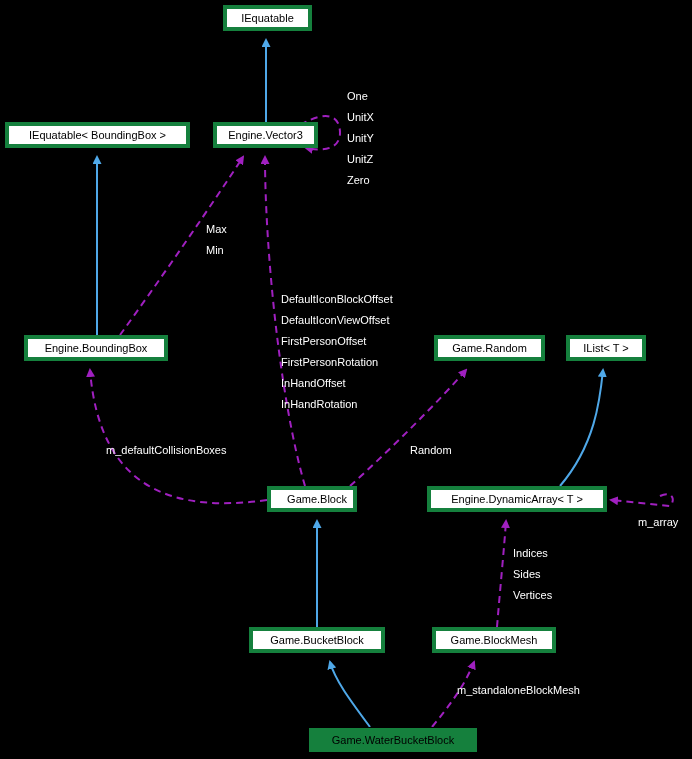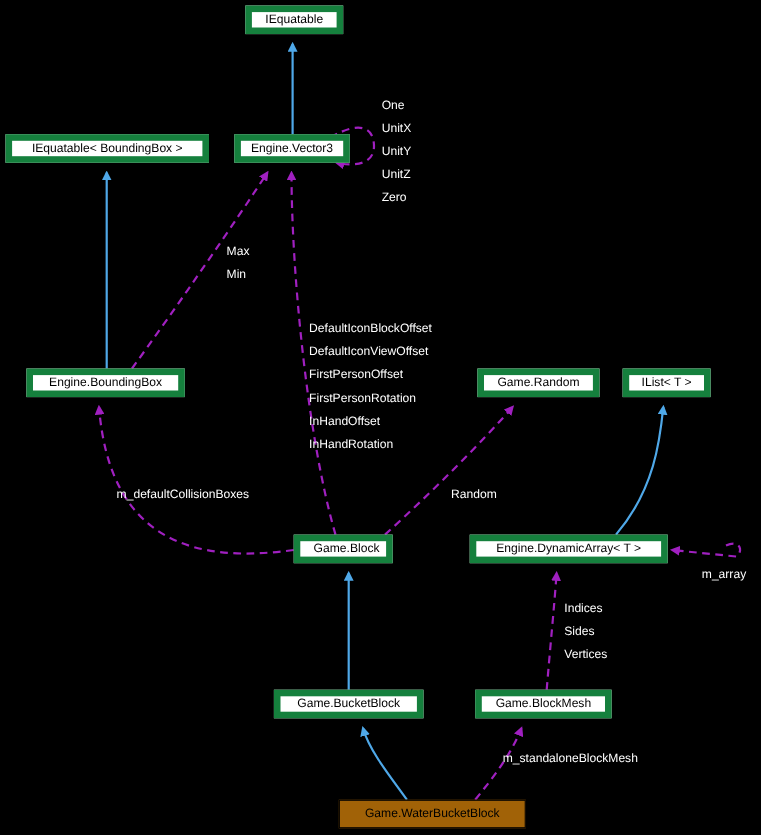--- a/index.html
+++ b/index.html
@@ -20,32 +20,32 @@
     left: 0;
     top: 0;
     width: 692px;
     height: 759px;
     pointer-events: none;
   }
   .node {
     position: absolute;
     box-sizing: border-box;
     background: #ffffff;
-    border: 6px solid #15803d;
+    border: 4px solid #15803d;
     color: #000000;
     font-size: 11px;
     line-height: 1;
     display: flex;
     align-items: center;
     justify-content: center;
     white-space: nowrap;
     padding: 0 6px;
   }
   .node.highlight {
-    background: #a16207;
+    background: #15803d;
     border: 1px solid #000000;
   }
   .edge-label {
     position: absolute;
     color: #ffffff;
     font-size: 11px;
     line-height: 12px;
     white-space: nowrap;
   }
   .edge-label.multi {

